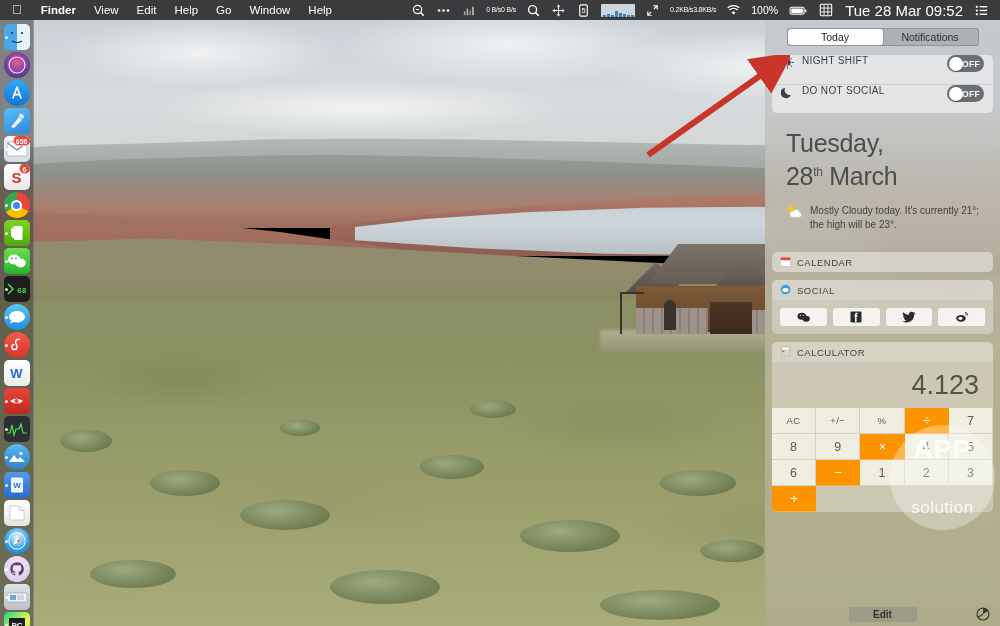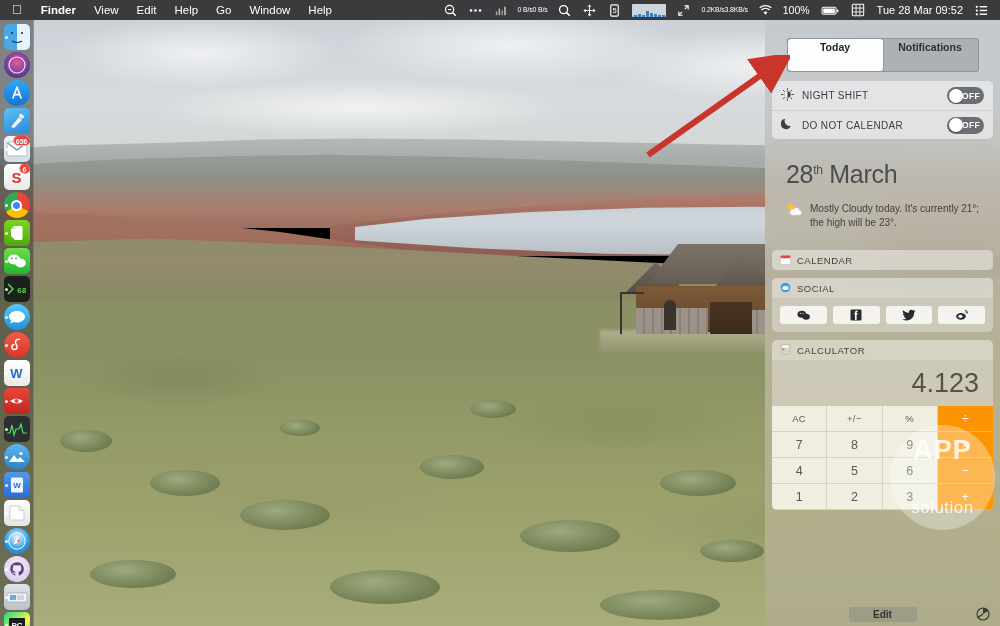--- a/index.html
+++ b/index.html
@@ -131,21 +131,21 @@
   .mb-left { display:flex; align-items:center; gap:0; padding-left:6px; }
   .mb-item { padding:0 9px; height:20px; line-height:20px; white-space:nowrap; }
   .mb-item.bold { font-weight:bold; }
   .mb-apple { padding:0 10px 0 6px; font-size:13px; line-height:18px; }
   .mb-right {
     margin-left:auto; display:flex; align-items:center; gap:0; padding-right:4px;
   }
   .mb-stat { padding:0 5px; height:20px; display:flex; align-items:center; font-size:10.5px; white-space:nowrap; }
   .mb-two { font-size:7px; line-height:8.5px; text-align:right; letter-spacing:-.2px; }
   .mb-ico { width:15px; height:15px; display:block; }
-  .mb-clock { font-size:11px; padding:0 7px; font-weight:500; }
+  .mb-clock { font-size:15px; padding:0 7px; font-weight:500; }
   .mb-nc { padding:0 7px 0 4px; }
   .mb-net-graph {
     width:34px; height:13px; background:#cfd6db; border-radius:1px;
     position:relative; overflow:hidden;
   }
   .mb-net-graph i {
     position:absolute; bottom:0; width:3px; background:#3b7fbf; display:block;
   }
 
   
@@ -188,46 +188,45 @@
         rgba(186,180,160,.93) 44%,
         rgba(184,178,150,.93) 62%,
         rgba(180,176,144,.93) 80%,
         rgba(174,172,140,.94) 100%);
     backdrop-filter:blur(20px);
     z-index:35;
     overflow:hidden;
     display:flex; flex-direction:column;
   }
   .nc-seg {
-    margin:18px auto 0; width:192px; height:34px;
+    margin:8px auto 0; width:192px; height:18px;
     display:flex; border-radius:3px; overflow:hidden;
     border:1px solid rgba(120,125,130,.55);
     background:rgba(168,173,178,.85);
     flex:0 0 auto;
-    font-weight:bold;
   }
   .nc-seg div {
     flex:1; font-size:10.5px; line-height:17px; text-align:center;
     color:#2d3033;
   }
   .nc-seg .on {
     background:#fdfdfd; border-radius:3px;
     box-shadow:0 0 0 1px rgba(90,140,200,.55);
     color:#1d1f21;
   }
 
   .nc-body { flex:1 1 auto; overflow:hidden; padding:0 7px; }
 
   .card {
     background:rgba(255,255,255,.50);
     border-radius:5px;
     margin-top:9px;
   }
   .toggle-row {
-    height:29px; display:flex; align-items:center; padding:0 9px;
+    height:29px; display:flex; padding:0 9px;
   }
   .toggle-row + .toggle-row { border-top:1px solid rgba(150,150,150,.28); }
   .tg-label {
     font-size:10px; letter-spacing:.35px; color:#3a3d40; margin-left:8px; flex:1;
   }
   .tg-switch {
     width:37px; height:17px; border-radius:9px;
     background:#6b6f74; position:relative;
     display:flex; align-items:center; justify-content:flex-end;
     padding-right:4px;
@@ -276,21 +275,21 @@
   .soc-btn {
     flex:1; height:18px; background:rgba(255,255,255,.78);
     border-radius:3px; display:flex; align-items:center; justify-content:center;
   }
 
   .w-calc-body { position:relative; }
   .calc-display {
     height:46px; text-align:right; padding:8px 14px 0 0;
     font-size:27px; font-weight:300; color:#55524a; letter-spacing:0px;
   }
-  .calc-grid { display:grid; grid-template-columns:repeat(4,1fr); }
+  .calc-grid { display:grid; grid-template-columns:repeat(5,1fr); }
   .calc-key {
     height:26px; display:flex; align-items:center; justify-content:center;
     font-size:12.5px; color:#5c584d;
     background:rgba(249,247,235,.80);
     border-right:1px solid rgba(185,180,160,.5);
     border-bottom:1px solid rgba(185,180,160,.5);
   }
   .calc-key.small { font-size:9.5px; letter-spacing:.4px; }
   .calc-key.op {
     background:#fb9400; color:#fff; font-size:13px; border-right:none;
@@ -688,29 +687,30 @@
           <div class="tg-knob"></div>
           <span>OFF</span>
         </div>
       </div>
       <div class="toggle-row">
         <span>
           <svg width="13" height="13" viewBox="0 0 14 14">
               <path d="M10.6 9.4 A5.2 5.2 0 0 1 4.6 1.9 A5.6 5.6 0 1 0 10.6 9.4 Z" fill="#3d4043"></path>
             </svg>
         </span>
-        <div class="tg-label">DO NOT CALENDAR</div>
+        <div class="tg-label">DO NOT SOCIAL</div>
         <div class="tg-switch">
           <div class="tg-knob"></div>
           <span>OFF</span>
         </div>
       </div>
     </div>
 
     <div class="nc-date">
+      <div class="l1">Tuesday,</div>
       <div class="l2">
         <span>28</span><sup>th</sup>
         <span>March</span>
       </div>
     </div>
 
     <div class="nc-weather">
       <span style="flex:0 0 auto;">
         <svg width="18" height="15" viewBox="0 0 20 16">
           <circle cx="6.5" cy="5.5" r="3.4" fill="#f7c62e"></circle>

